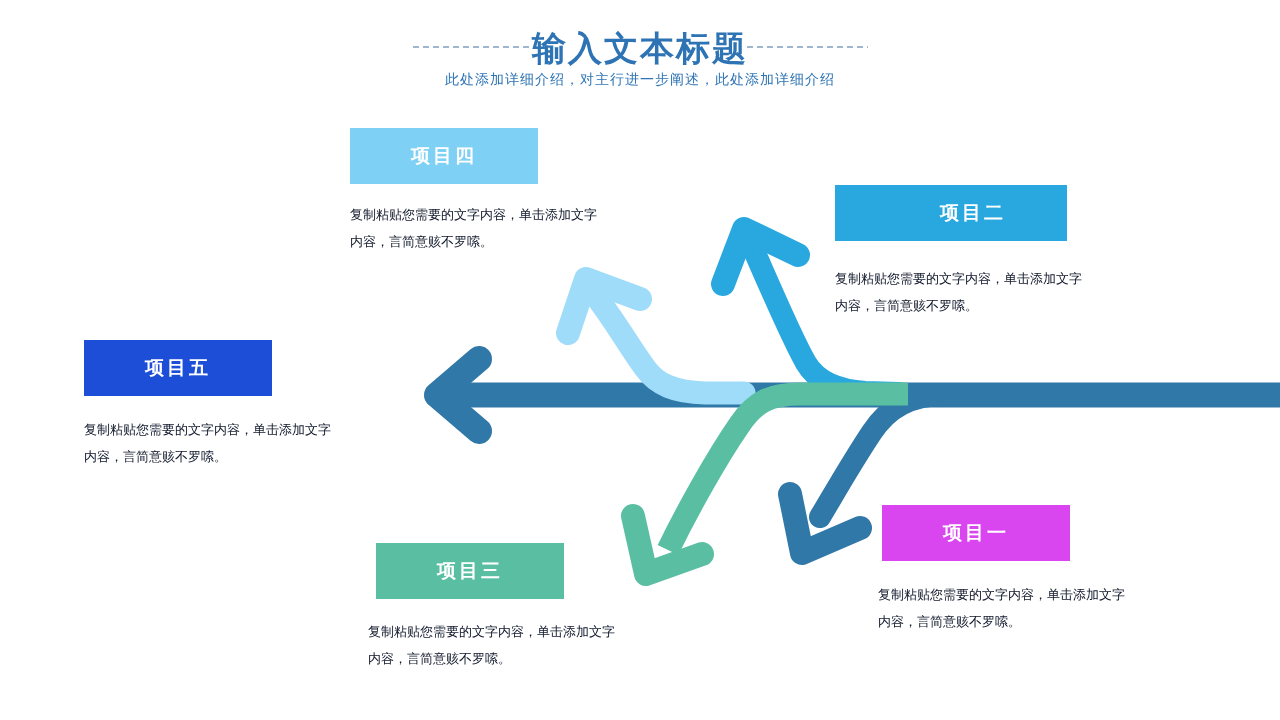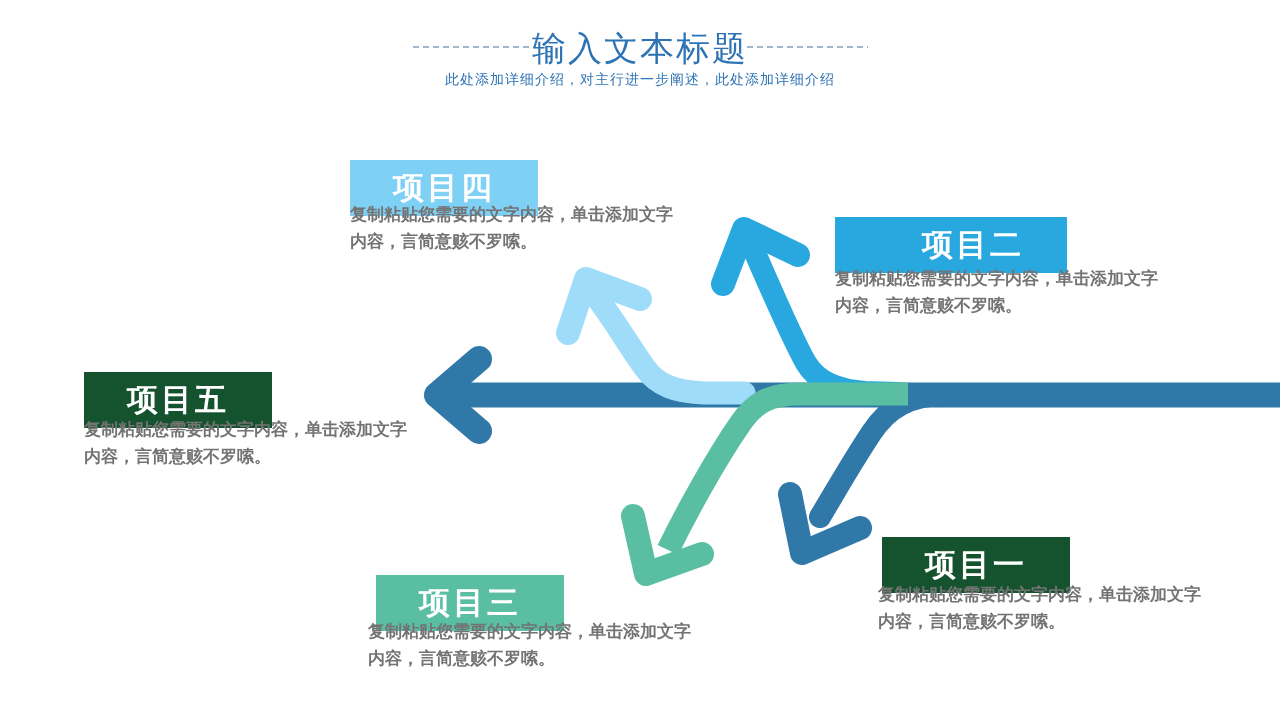--- a/index.html
+++ b/index.html
@@ -5,41 +5,41 @@
   html,body{margin:0;padding:0;}
   body{
     width:1280px;height:720px;position:relative;overflow:hidden;
     background:#ffffff;
     font-family:"Liberation Sans","DejaVu Sans",sans-serif;
   }
   .abs{position:absolute;}
   
   .title{
     left:0;top:26px;width:1280px;text-align:center;
-    font-size:34px;font-weight:400;letter-spacing:2px;
+    font-size:34px;font-weight:700;letter-spacing:2px;
   }
   .subtitle{
     left:0;top:71px;width:1280px;text-align:center;
     font-size:14px;font-weight:400;letter-spacing:1px;
   }
   .dash{
     top:46px;width:121px;height:2px;
   }
   .dash-left{left:413px;}
   .dash-right{left:747px;}
   
   .arrows{left:0;top:0;width:1280px;height:720px;}
   
   .label-box{
     width:188px;height:56px;display:flex;align-items:center;justify-content:center;
-    color:#ffffff;font-size:31px;font-weight:700;letter-spacing:3px;margin-top:32px;
+    color:#ffffff;font-size:19px;font-weight:700;letter-spacing:3px;
   }
   
   .body-text{
-    width:380px;font-size:17px;line-height:27px;color:#737373;font-weight:bold;
+    width:380px;font-size:13px;line-height:27px;color:#0f172a;
   }
   .pos-box4{left:350px;top:128px;}
   .pos-txt4{left:350px;top:201px;}
   .pos-box2{left:835px;top:185px;}
   .pos-txt2{left:835px;top:265px;}
   .pos-box5{left:84px;top:340px;}
   .pos-txt5{left:84px;top:416px;}
   .pos-box3{left:376px;top:543px;}
   .pos-txt3{left:368px;top:618px;}
   .pos-box1{left:882px;top:505px;}
@@ -90,35 +90,35 @@
 </div>
 
 <div class="abs label-box pos-box2" style="background: rgb(41, 168, 224); padding-left: 44px;">
   <span>项目二</span>
 </div>
 <div class="abs body-text pos-txt2">
   <div>复制粘贴您需要的文字内容，单击添加文字</div>
   <div>内容，言简意赅不罗嗦。</div>
 </div>
 
-<div class="abs label-box pos-box5" style="background: #14532d;">
+<div class="abs label-box pos-box5" style="background: #1d4ed8;">
   <span>项目五</span>
 </div>
 <div class="abs body-text pos-txt5">
   <div>复制粘贴您需要的文字内容，单击添加文字</div>
   <div>内容，言简意赅不罗嗦。</div>
 </div>
 
 <div class="abs label-box pos-box3" style="background: rgb(90, 191, 162);">
   <span>项目三</span>
 </div>
 <div class="abs body-text pos-txt3">
   <div>复制粘贴您需要的文字内容，单击添加文字</div>
   <div>内容，言简意赅不罗嗦。</div>
 </div>
 
-<div class="abs label-box pos-box1" style="background: #14532d;">
+<div class="abs label-box pos-box1" style="background: #d946ef;">
   <span>项目一</span>
 </div>
 <div class="abs body-text pos-txt1">
   <div>复制粘贴您需要的文字内容，单击添加文字</div>
   <div>内容，言简意赅不罗嗦。</div>
 </div>
 
 </body></html>

